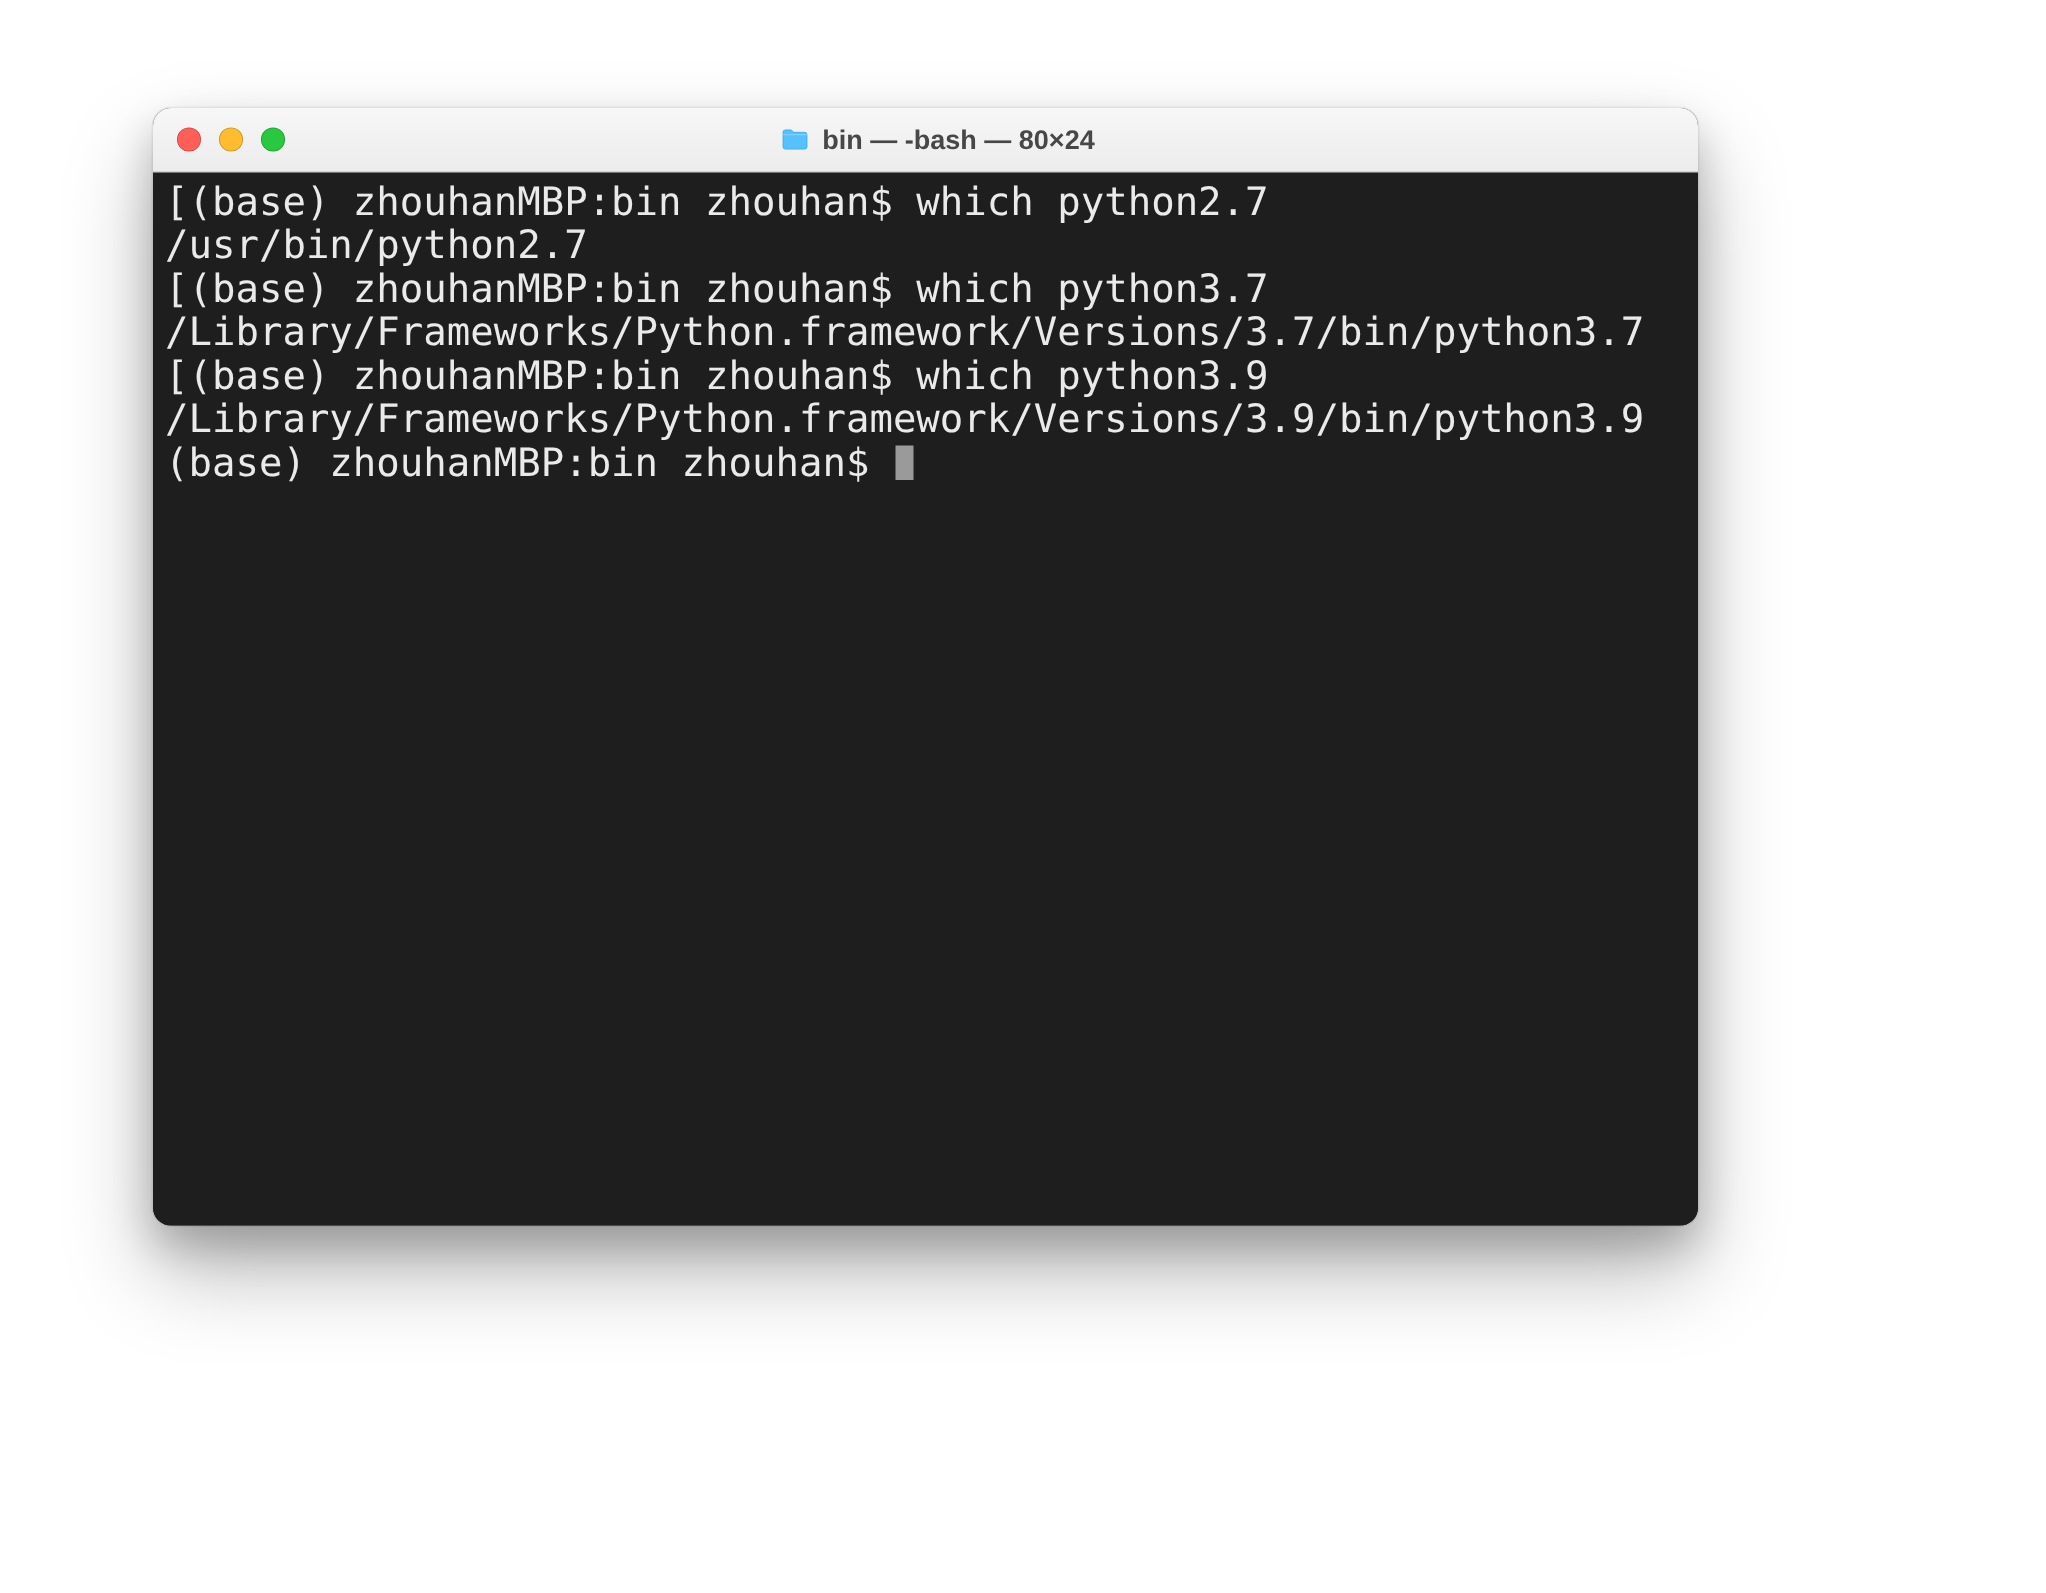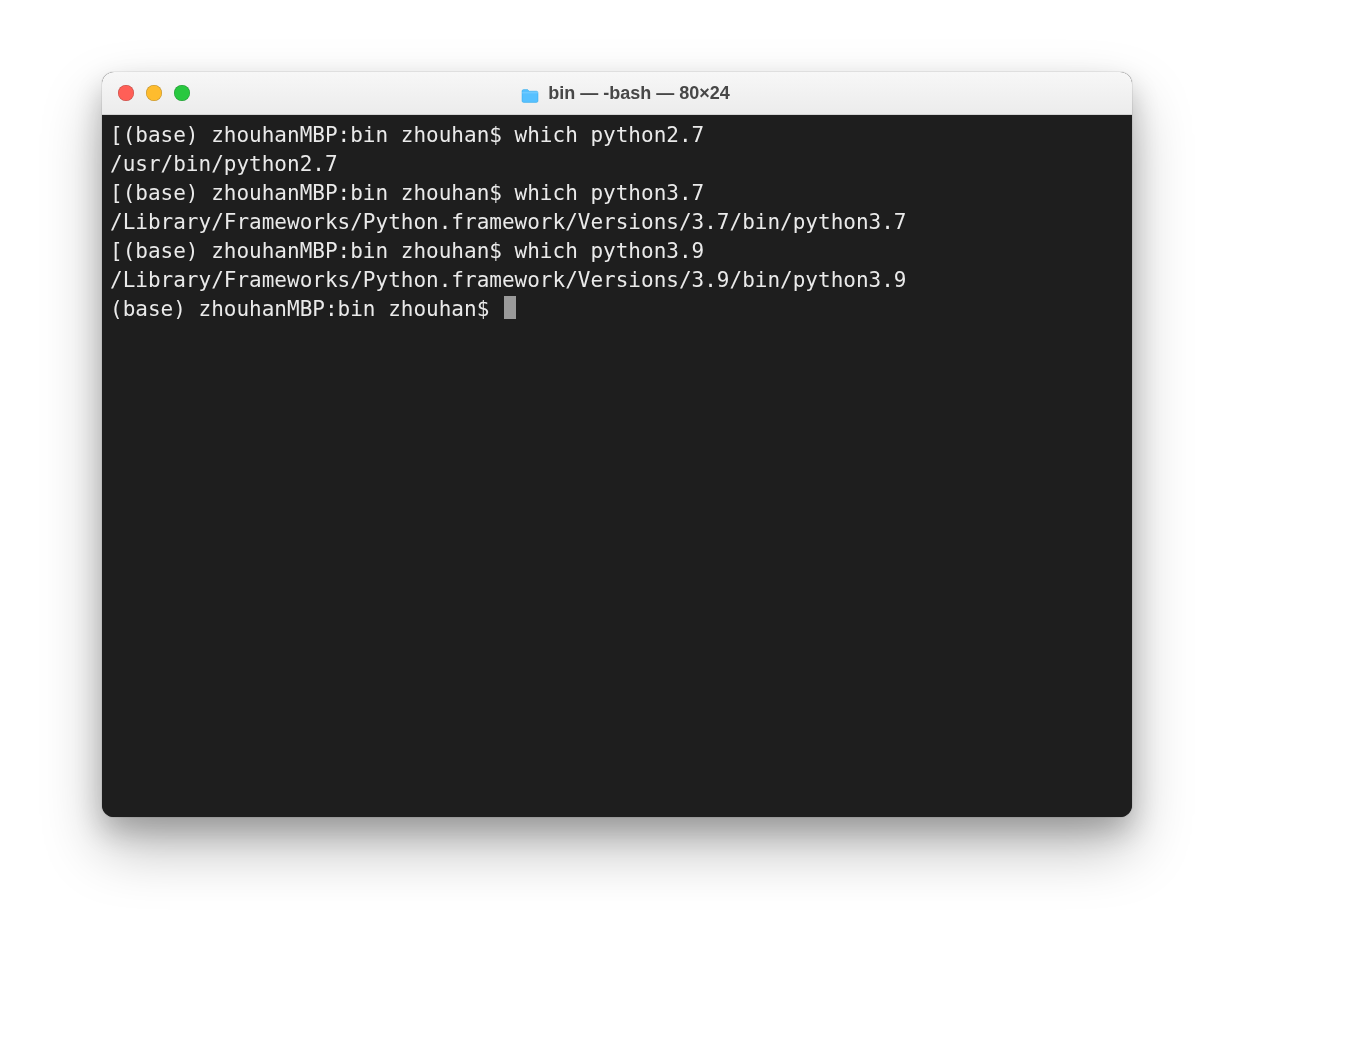--- a/index.html
+++ b/index.html
@@ -52,41 +52,41 @@
     box-shadow: inset 0 0 0 0.5px rgba(0,0,0,0.25);
   }
   .tl-close    { background: #ff5f57; }
   .tl-minimize { background: #febc2e; }
   .tl-zoom     { background: #28c840; }
   .title-center {
     position: absolute;
     left: 16px; right: 0;
     display: flex;
     justify-content: center;
-    align-items: flex-end;
+    align-items: center;
     gap: 8px;
     pointer-events: none;
   }
   .folder-icon {
     width: 20px;
     height: 16px;
     display: inline-block;
   }
   .title-text {
     font-size: 18px;
     font-weight: 600;
     color: #474747;
     white-space: nowrap;
   }
   .term-body {
     flex: 1 1 auto;
     background: #1e1e1e;
     color: #eaeaea;
     font-family: "SF Mono", Menlo, Consolas, "DejaVu Sans Mono", monospace;
-    font-size: 21px;
+    font-size: 26px;
     line-height: 29px;
     padding: 6px 8px 8px 8px;
     white-space: pre;
     overflow: hidden;
   }
   .term-line {
     display: block;
   }
   .cursor {
     display: inline-block;

